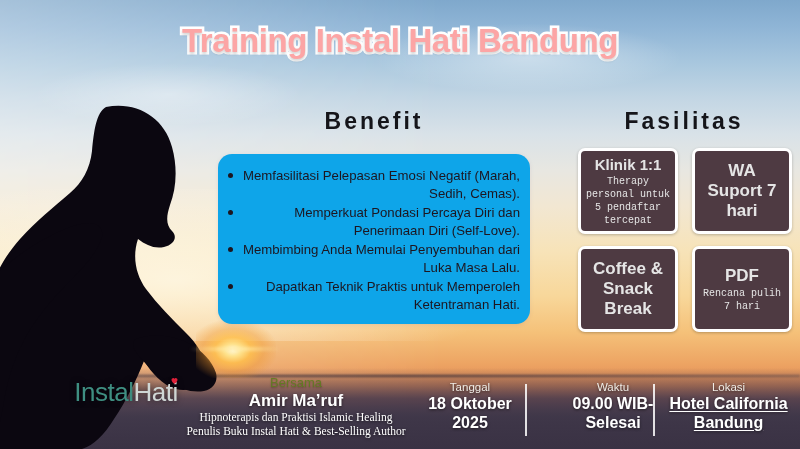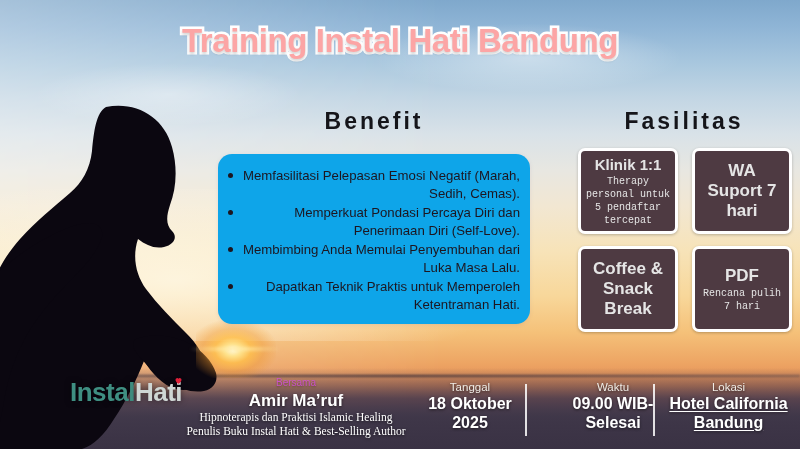--- a/index.html
+++ b/index.html
@@ -154,41 +154,41 @@
   }
   .fac-title{font-size:15px;font-weight:bold;line-height:18px;}
   .fac-title.big{font-size:17px;line-height:20px;}
   .fac-sub{font-size:10px;line-height:13px;font-weight:400;margin-top:1px;font-family:Liberation Mono, monospace;}
 
   
   .logo{
     position:absolute;left:22px;top:379px;width:160px;text-align:center;
   }
   .logo-word{
-    font-size:26px;font-weight:bold;line-height:26px;letter-spacing:-0.5px;
+    font-size:26px;font-weight:normal;line-height:26px;letter-spacing:-0.5px;
     color:#3f8f82;
     position:relative;display:inline-block;
     text-shadow:0 0 6px rgba(0,0,0,.5);
     margin-left:48px;
   }
   .logo-word .part2{color:#cfd6d4;}
   .logo-heart{
     position:absolute;right:-1px;top:-3px;
     width:9px;height:9px;
   }
   .logo-tag{
     font-size:10px;font-weight:bold;letter-spacing:1.6px;color:#ffffff;
     margin-top:2px;text-shadow:0 0 4px rgba(0,0,0,.6);
   }
 
   .speaker{
     position:absolute;left:178px;top:376px;width:236px;text-align:center;color:#fff;
   }
   .speaker-pre{
-    font-size:10px;line-height:13px;color:#d946ef;opacity:.72;
+    font-size:13px;line-height:13px;color:#4d7c0f;opacity:.72;
     text-shadow:0 1px 2px rgba(0,0,0,.45);
   }
   .speaker-name{
     font-size:17px;font-weight:bold;line-height:21px;margin-top:1px;
     text-shadow:0 1px 3px rgba(0,0,0,.55);
   }
   .speaker-cred{
     font-family:"Liberation Serif",serif;
     font-size:11.5px;line-height:13.5px;
     text-shadow:0 1px 3px rgba(0,0,0,.6);

